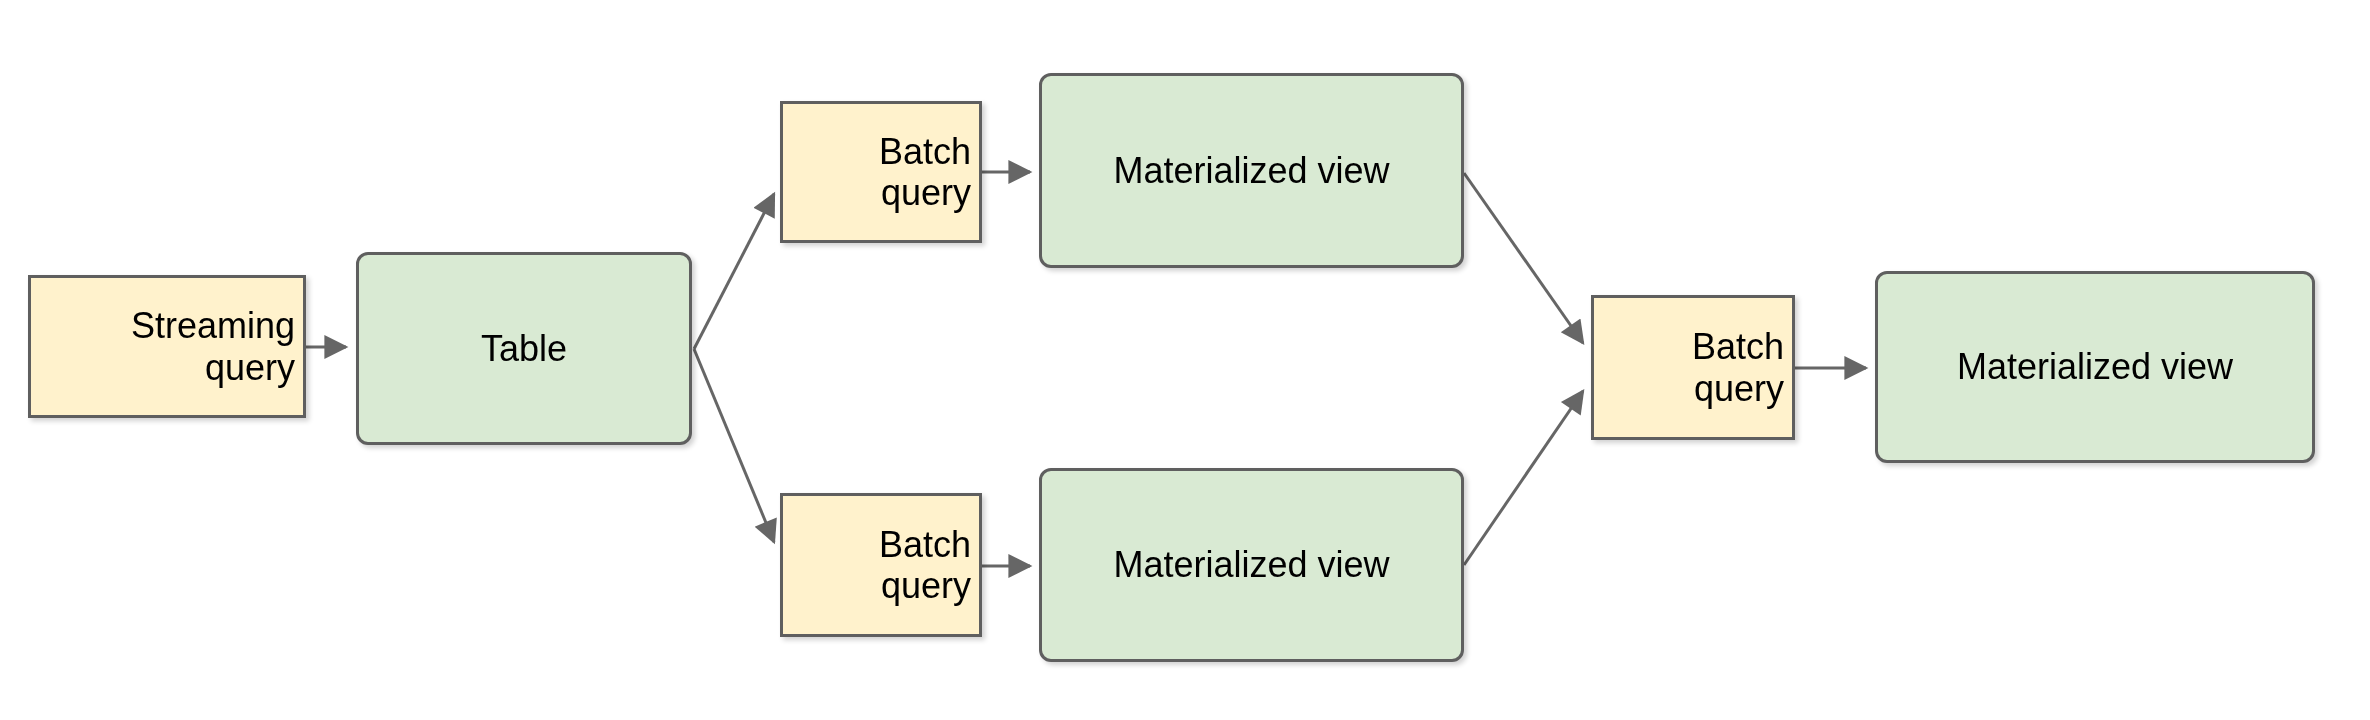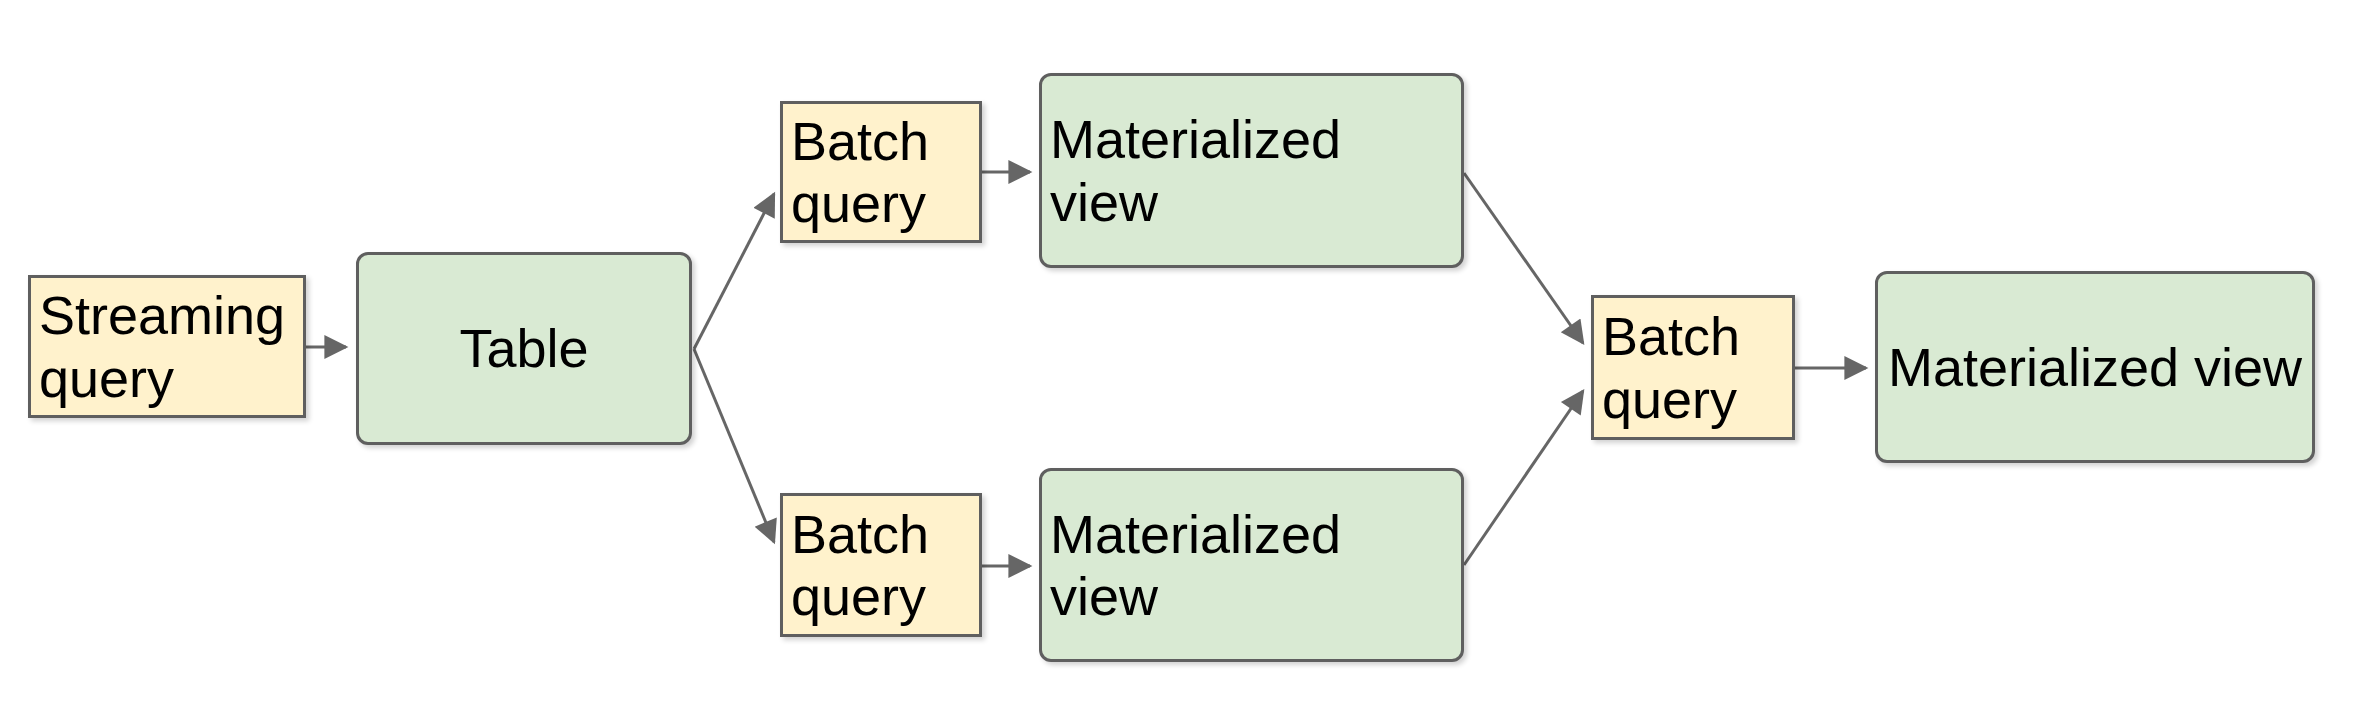--- a/index.html
+++ b/index.html
@@ -12,22 +12,22 @@
   #diagram{
     position:absolute;left:0;top:0;width:2370px;height:720px;
   }
   .edges{
     position:absolute;left:0;top:0;width:2370px;height:720px;
     pointer-events:none;
   }
   .node{
     position:absolute;box-sizing:border-box;
     display:flex;align-items:center;justify-content:center;
-    text-align:left;
-    font-size:54px;line-height:1.15;color:var(--text,#000000);
+    text-align:right;
+    font-size:36px;line-height:1.15;color:var(--text,#000000);
     padding:4px 8px;
     box-shadow:3px 3px 5px rgba(0,0,0,0.18);
   }
   .node.query{
     background:var(--query-fill,#fff2cc);
     border:3px solid var(--query-border,#5f5f5f);
     border-radius:0;
   }
   .node.entity{
     background:var(--entity-fill,#d9ead3);

